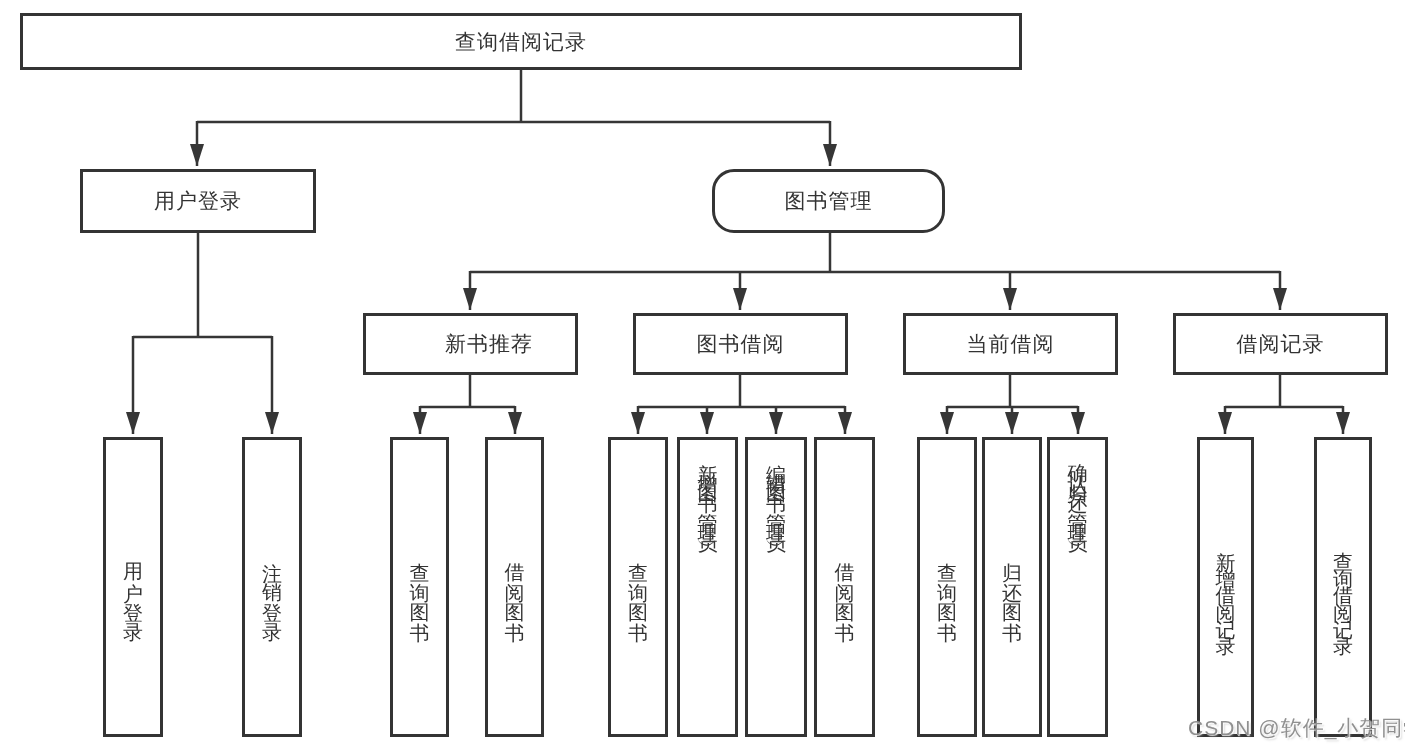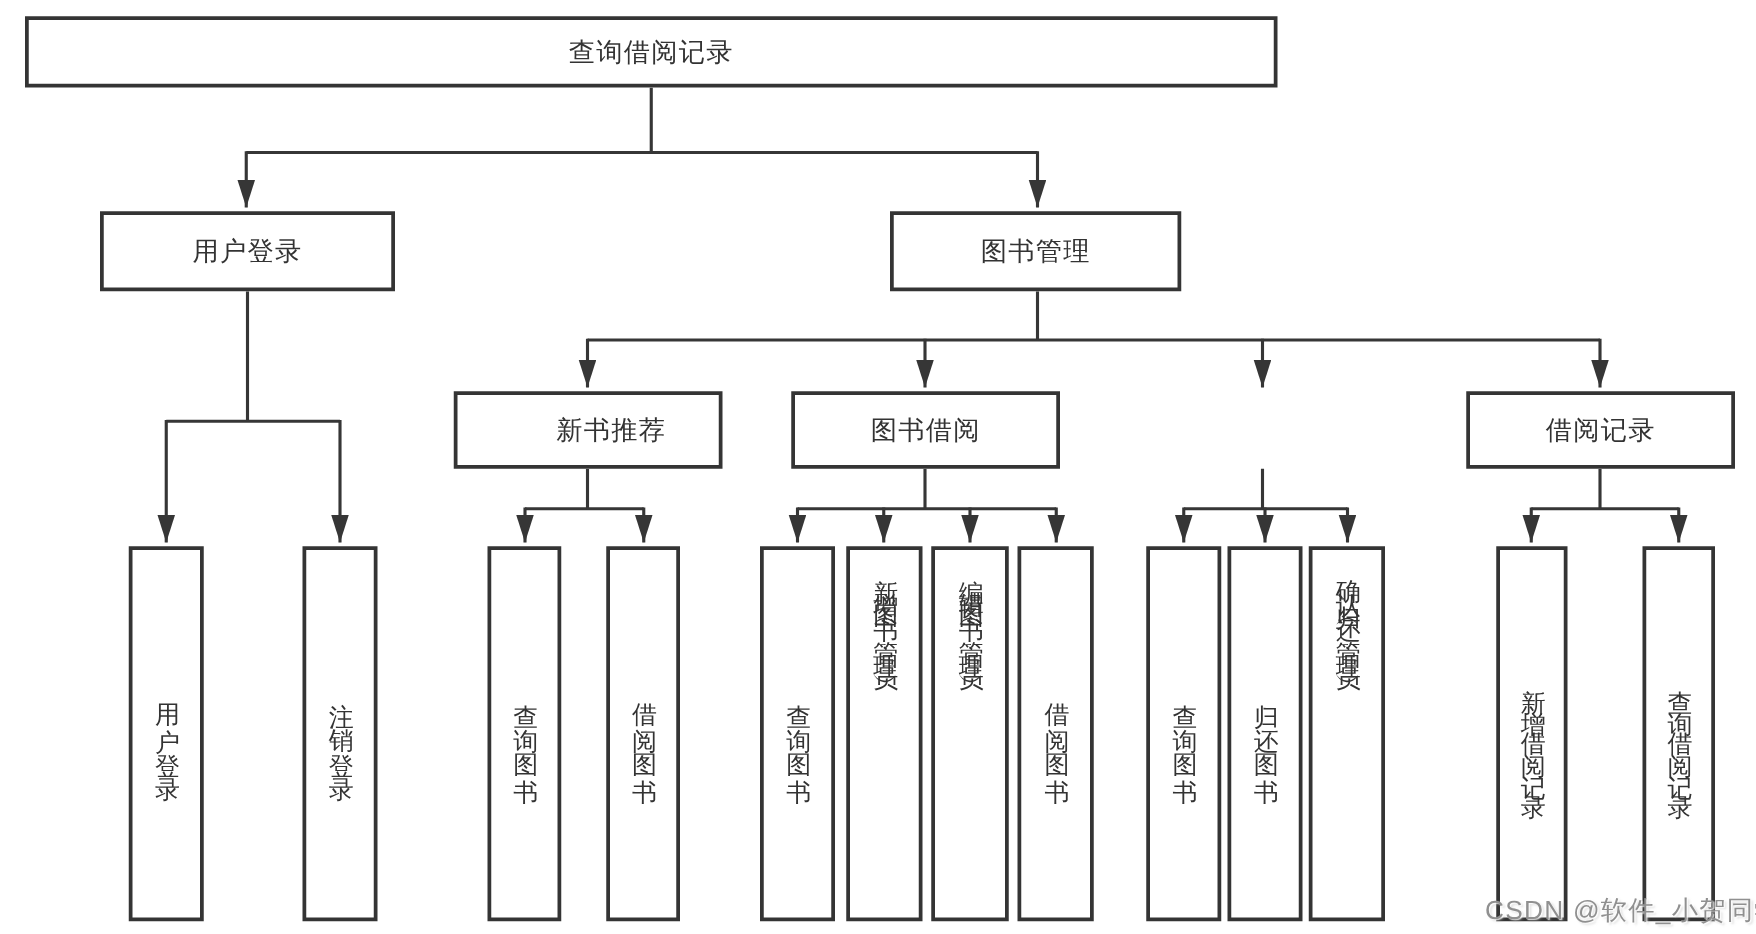--- a/index.html
+++ b/index.html
@@ -19,21 +19,21 @@
     border:3px solid #343434;
     display:flex;align-items:center;justify-content:center;
     font-size:21px;
     letter-spacing:1px;
     white-space:nowrap;
   }
   
   .n-root{left:20px;top:13px;width:1002px;height:57px;}
   
   .n-login{left:80px;top:169px;width:236px;height:64px;}
-  .n-mgmt{left:712px;top:169px;width:233px;height:64px;}
+  .n-mgmt{left:712px;top:169px;width:233px;height:64px;border-radius:22px;}
   
   .lvl3{top:313px;width:215px;height:62px;}
   .n-rec{left:363px;padding-left:37px;}
   .n-borrow{left:633px;text-align:center;}
   .n-current{left:903px;}
   .n-records{left:1173px;}
   
   .leaf{top:437px;height:300px;display:flex;align-items:center;justify-content:center;}
   .vtxt{
     writing-mode:vertical-rl;
@@ -123,20 +123,21 @@
     </g>
   </svg>
 
   <div class="node n-root">查询借阅记录</div>
 
   <div class="node n-login">用户登录</div>
   <div class="node n-mgmt">图书管理</div>
 
   <div class="node lvl3 n-rec">新书推荐</div>
   <div class="node lvl3 n-borrow">图书借阅</div>
+  <div class="node lvl3 n-current">当前借阅</div>
   <div class="node lvl3 n-records">借阅记录</div>
 
   <div class="node leaf l1 c4">
     <span class="vtxt">用户登录</span>
   </div>
   <div class="node leaf l2 c4">
     <span class="vtxt">注销登录</span>
   </div>
 
   <div class="node leaf l3 c4">

